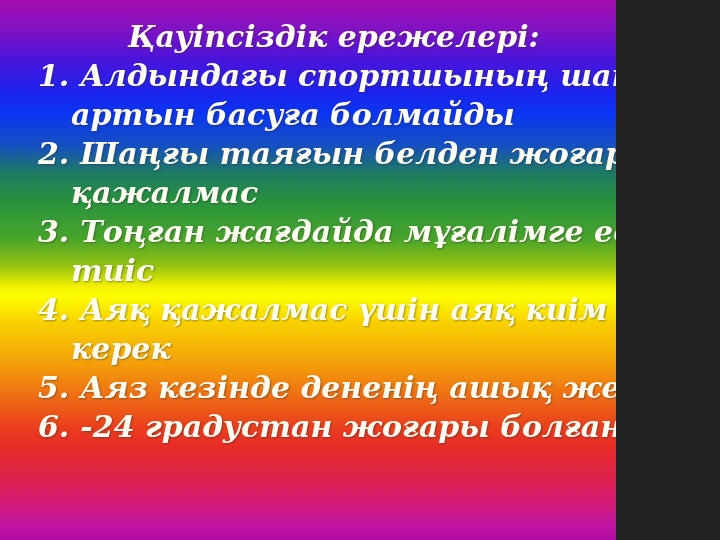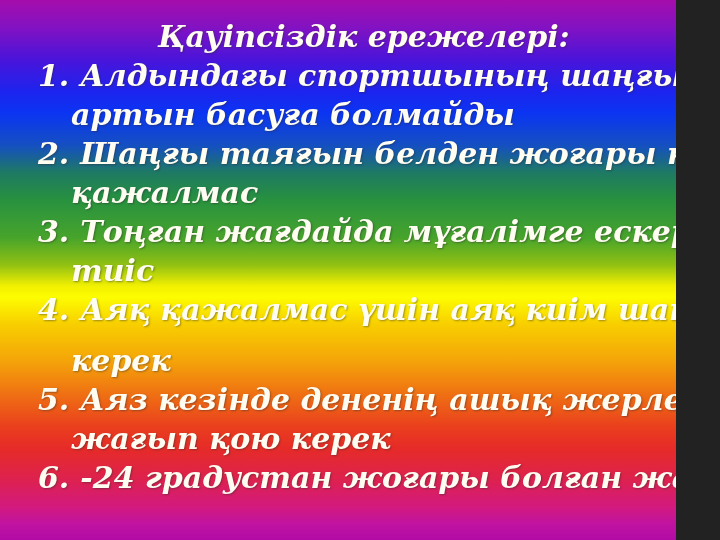--- a/index.html
+++ b/index.html
@@ -2,21 +2,21 @@
 <html><head>
 <meta charset="utf-8">
 <style>
   html, body {
     margin: 0;
     padding: 0;
     background: #222;
   }
   .slide {
     position: relative;
-    width: 676px;
+    width: 616px;
     height: 540px;
     overflow: hidden;
     font-family: "DejaVu Serif", "Liberation Serif", serif;
   }
   .content {
     position: absolute;
     left: 38px;
     top: 17px;
     right: 10px;
   }
@@ -54,26 +54,25 @@
       <div class="line l2" style="color: rgb(255, 253, 242);">қажалмас</div>
     </div>
 
     <div>
       <div class="line l1" style="color: rgb(255, 253, 242);"><span class="num">3.</span><span>Тоңған жағдайда мұғалімге ескертуге</span></div>
       <div class="line l2" style="color: rgb(255, 253, 242);">тиіс</div>
     </div>
 
     <div>
       <div class="line l1" style="color: rgb(255, 253, 242);"><span class="num">4.</span><span>Аяқ қажалмас үшін аяқ киім шақ  болуы</span></div>
-      <div class="line l2" style="color: rgb(255, 253, 242); margin-top: 12px;">керек</div>
+      <div class="line l2" style="color: rgb(255, 253, 242);">керек</div>
     </div>
 
     <div>
       <div class="line l1" style="color: rgb(255, 253, 242);"><span class="num">5.</span><span>Аяз кезінде дененің ашық жерлеріне май</span></div>
-      <div class="line l2" style="color: rgb(255, 253, 242);">жағып қою керек</div>
     </div>
 
     <div>
       <div class="line l1" style="color: rgb(255, 253, 242);"><span class="num">6.</span><span>-24 градустан жоғары болған жағдайда</span></div>
     </div>
 
   </div>
 </div>
 
 </body></html>

